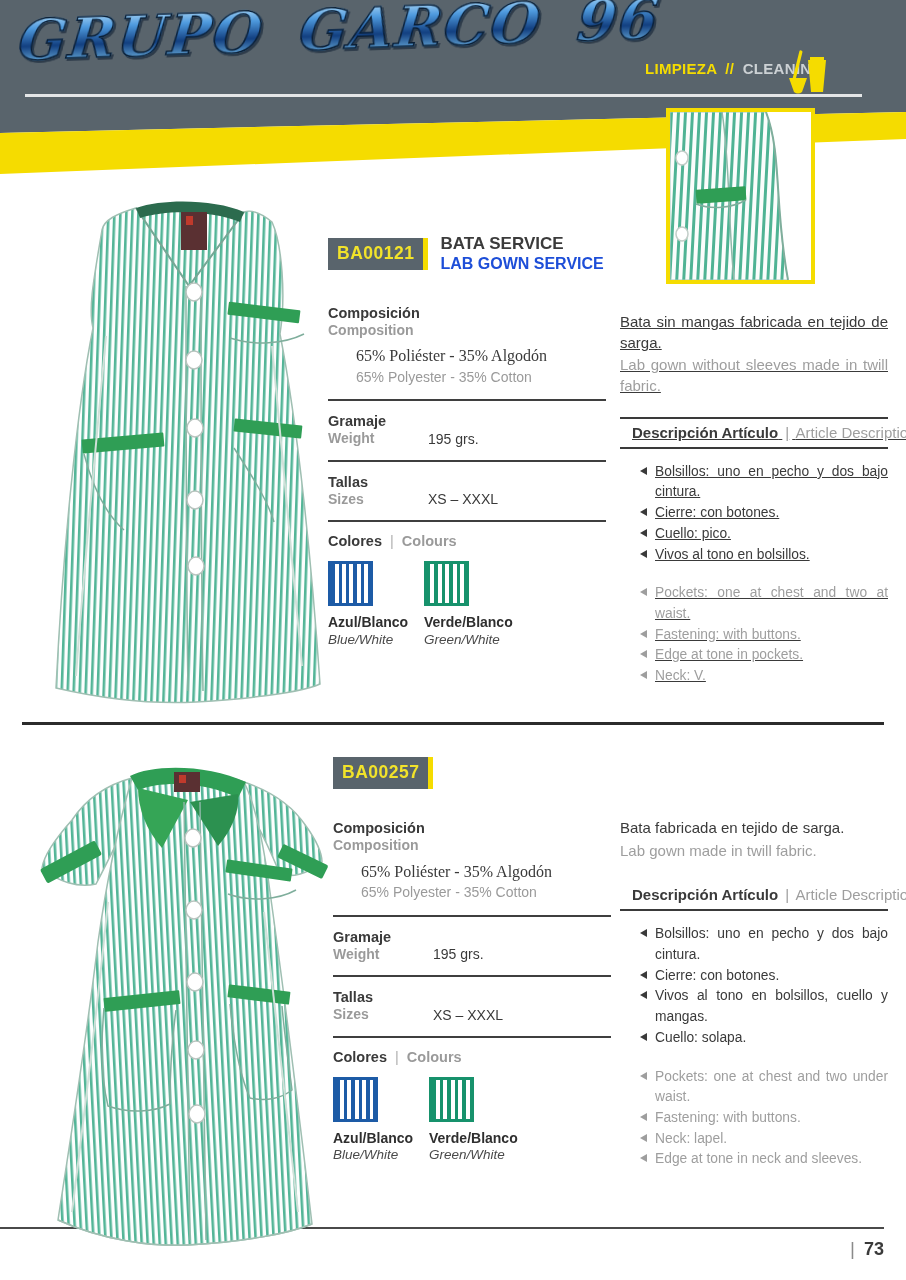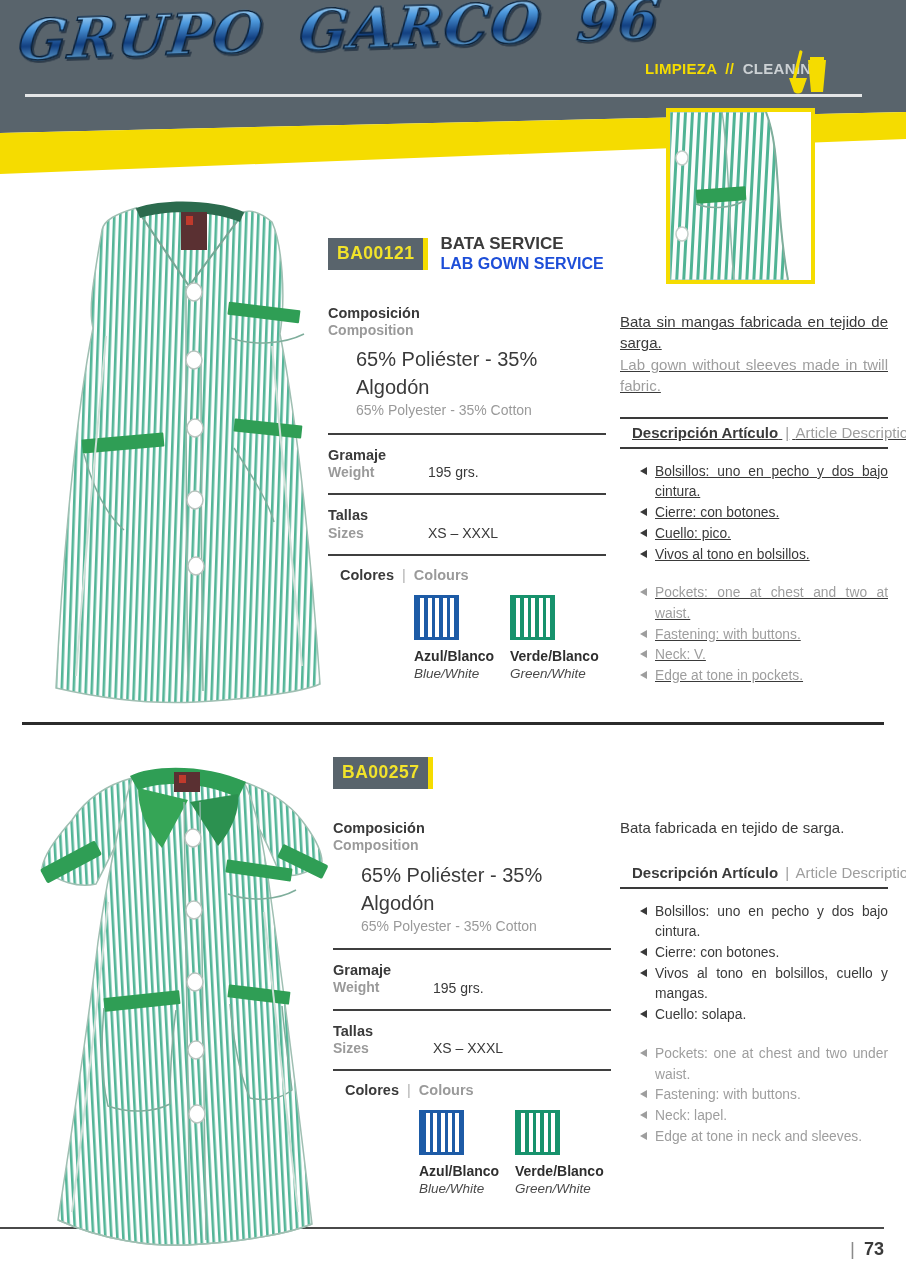--- a/index.html
+++ b/index.html
@@ -73,32 +73,32 @@
     padding:5px 9px 6px; border-right:5px solid #f5dc00; letter-spacing:.5px;
     flex:0 0 auto;
   }
   .titles { margin-left:12px; line-height:1.2; white-space:nowrap; }
   .t-es { font-size:17px; font-weight:bold; color:#3b3b3b; }
   .t-en { font-size:16px; font-weight:bold; color:#1d4ed8; }
 
   .lbl-es { font-size:14.5px; font-weight:bold; color:#3a3a3a; line-height:1.25; }
   .lbl-en { font-size:14px;  font-weight:bold; color:#9a9a9a; line-height:1.25; }
   .comp-values { margin:6px 0 4px 28px; }
-  .val-es { font-size:20px; color:#3a3a3a; line-height:1.4; }
+  .val-es { font-size:16px; color:#3a3a3a; line-height:1.4;font-family:Liberation Serif, serif; }
   .val-en { font-size:14px; color:#9a9a9a; line-height:1.4; }
   .rule { height:0; border:none; border-top:2px solid #3f3f3f; margin:12px 0 11px; }
   .spec-row { display:flex; align-items:flex-end; }
   .spec-row .stack { width:100px; flex:0 0 auto; }
   .spec-row .value { font-size:14px; color:#3a3a3a; padding-bottom:1px; }
 
-  .colors-head { margin:2px 12px 12px; font-size:14.5px; }
+  .colors-head { margin:2px 0 12px; font-size:14.5px; }
   .colors-head .ch-es { font-weight:bold; color:#3a3a3a; }
   .colors-head .ch-sep { color:#b0b0b0; margin:0 4px; }
   .colors-head .ch-en { font-weight:bold; color:#9a9a9a; }
-  .swatch-row { display:flex;justify-content:flex-end; }
+  .swatch-row { display:flex; }
   .sw-cell { width:96px; flex:0 0 auto; }
   .swatch { width:45px; height:45px; margin-bottom:8px; }
   .swatch.blue  { border:3px solid #1d5ba6;
     background:repeating-linear-gradient(90deg,#1d5ba6 0 3.5px,#ffffff 3.5px 7.5px); }
   .swatch.green { border:3px solid #17926c;
     background:repeating-linear-gradient(90deg,#17926c 0 3.5px,#ffffff 3.5px 7.5px); }
   .sw-es { font-size:14px; font-weight:bold; color:#2f2f2f; line-height:1.25; }
   .sw-en { font-size:13.5px; font-style:italic; color:#4a4a4a; line-height:1.25; }
 
   
@@ -285,22 +285,22 @@
     </div>
     <ul class="blist es">
       <li><span class="bmark"></span><span>Bolsillos: uno en pecho y dos bajo cintura.</span></li>
       <li><span class="bmark"></span><span>Cierre: con botones.</span></li>
       <li><span class="bmark"></span><span>Cuello: pico.</span></li>
       <li><span class="bmark"></span><span>Vivos al tono en bolsillos.</span></li>
     </ul>
     <ul class="blist en">
       <li><span class="bmark"></span><span>Pockets: one at chest and two at waist.</span></li>
       <li><span class="bmark"></span><span>Fastening: with buttons.</span></li>
+      <li><span class="bmark"></span><span>Edge at tone in pockets.</span></li>
       <li><span class="bmark"></span><span>Neck: V.</span></li>
-      <li><span class="bmark"></span><span>Edge at tone in pockets.</span></li>
     </ul>
   </div>
 
   <div class="section-sep"></div>
 
   <div class="photo p2-photo">
     <svg viewBox="0 0 324 516">
       <defs>
         <pattern id="stp2" patternUnits="userSpaceOnUse" width="6" height="10" patternTransform="rotate(-3)">
           <rect width="6" height="10" fill="#fdfefe"></rect>
@@ -396,20 +396,21 @@
       <div class="sw-cell">
         <div class="swatch green"></div>
         <div class="sw-es">Verde/Blanco</div>
         <div class="sw-en">Green/White</div>
       </div>
     </div>
   </div>
 
   <div class="rightcol p2-right">
     <p class="desc-es">Bata fabricada en tejido de sarga.</p>
+    <p class="desc-en">Lab gown made in twill fabric.</p>
     <div class="desc-head">
       <span class="dh-es">Descripción Artículo</span>
       <span class="dh-sep">|</span>
       <span class="dh-en">Article Description:</span>
     </div>
     <ul class="blist es">
       <li><span class="bmark"></span><span>Bolsillos: uno en pecho y dos bajo cintura.</span></li>
       <li><span class="bmark"></span><span>Cierre: con botones.</span></li>
       <li><span class="bmark"></span><span>Vivos al tono en bolsillos, cuello y mangas.</span></li>
       <li><span class="bmark"></span><span>Cuello: solapa.</span></li>

